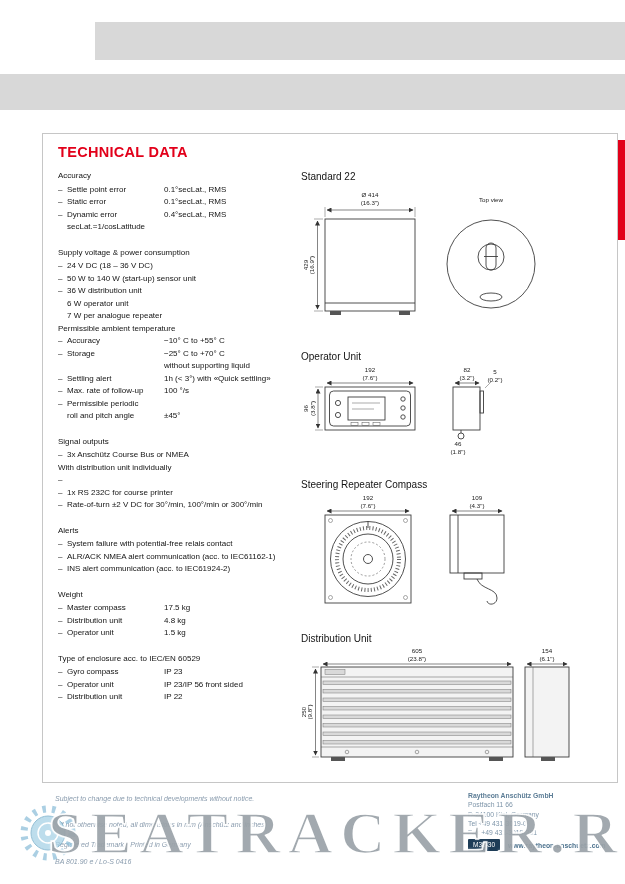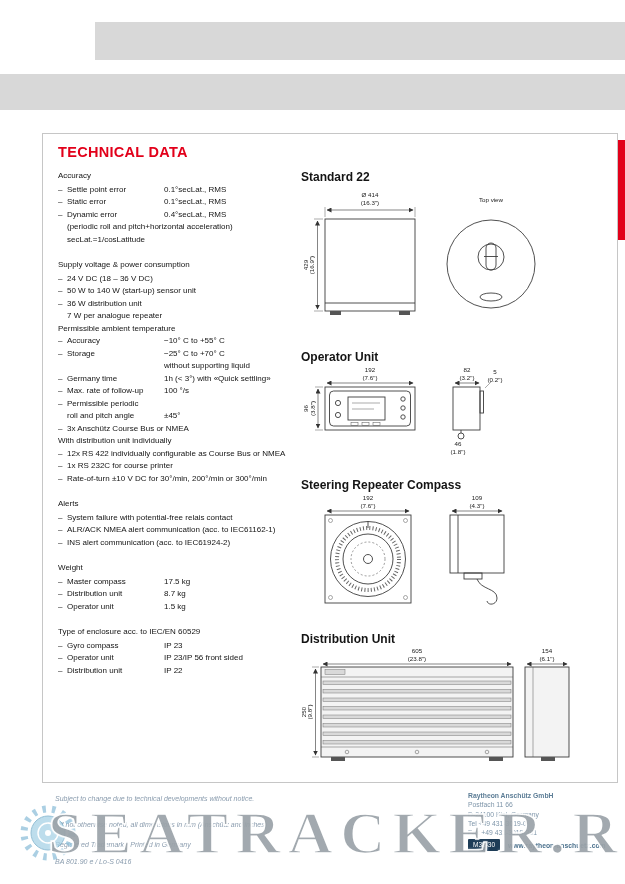--- a/index.html
+++ b/index.html
@@ -12,21 +12,21 @@
   
   .specs{position:absolute;left:15px;top:36px;width:244px;font-size:8px;line-height:12.5px;color:#141414}
   .sec-heading{font-weight:normal;margin:13px 0 1px 0}
   .specs .sec-heading:first-child{margin-top:0}
   .spec-row{display:flex;white-space:nowrap}
   .spec-row .b{flex:0 0 9px}
   .spec-row .l{flex:0 0 97px;overflow:visible}
   .spec-row.flush .l{flex-basis:106px}
   
   .dwg{position:absolute;left:258px;width:276px}
-  .dwg h3{font-size:12px;font-weight:bold;line-height:10px;margin-bottom:2px;color:#141414}
+  .dwg h3{font-size:10px;font-weight:normal;line-height:10px;margin-bottom:2px;color:#141414}
   #dwg-std{top:38px} #dwg-op{top:218px} #dwg-steer{top:346px} #dwg-dist{top:500px}
   .dwg svg{display:block}
   .dwg svg rect,.dwg svg circle,.dwg svg ellipse,.dwg svg line,.dwg svg path{stroke:#3c3c3c;stroke-width:.9;fill:none}
   .dwg svg .thin{stroke-width:.5;stroke:#555}
   .dwg svg .dim{stroke:#333;stroke-width:.6}
   .dwg svg .fill-w{fill:#fff}
   .dwg svg .fill-light{fill:#f3f3f3}
   .dwg svg .fill-mid{fill:#d9d9d9;stroke:#777;stroke-width:.5}
   .dwg svg .fill-dark{fill:#555;stroke:none}
   .dwg svg .tick{stroke-dasharray:1 2.2;stroke-width:4;stroke:#666}
@@ -76,42 +76,42 @@
         <span class="l">Static error</span>
         <span class="v">0.1°secLat., RMS</span>
       </div>
       <div class="spec-row">
         <span class="b">–</span>
         <span class="l">Dynamic error</span>
         <span class="v">0.4°secLat., RMS</span>
       </div>
       <div class="spec-row">
         <span class="b"></span>
-        <span class="l">(periodic roll and pitch+horizontal acceleration)</span>
-        <span class="v"></span>
-      </div>
-      <div class="spec-row">
-        <span class="b"></span>
         <span class="l">secLat.=1/cosLatitude</span>
         <span class="v"></span>
       </div>
       <div class="sec-heading">Supply voltage &amp; power consumption</div>
       <div class="spec-row">
         <span class="b">–</span>
         <span class="l">24 V DC (18 – 36 V DC)</span>
         <span class="v"></span>
       </div>
       <div class="spec-row">
         <span class="b">–</span>
         <span class="l">50 W to 140 W (start-up) sensor unit</span>
         <span class="v"></span>
       </div>
       <div class="spec-row">
         <span class="b">–</span>
         <span class="l">36 W distribution unit</span>
+        <span class="v"></span>
+      </div>
+      <div class="spec-row">
+        <span class="b"></span>
+        <span class="l">6 W operator unit</span>
         <span class="v"></span>
       </div>
       <div class="spec-row">
         <span class="b"></span>
         <span class="l">7 W per analogue repeater</span>
         <span class="v"></span>
       </div>
       <div class="spec-row flush">
         <span class="l">Permissible ambient temperature</span>
         <span class="v"></span>
@@ -126,60 +126,60 @@
         <span class="l">Storage</span>
         <span class="v">−25° C to +70° C</span>
       </div>
       <div class="spec-row">
         <span class="b"></span>
         <span class="l"></span>
         <span class="v">without supporting liquid</span>
       </div>
       <div class="spec-row">
         <span class="b">–</span>
-        <span class="l">Germany time</span>
+        <span class="l">Settling alert</span>
         <span class="v">1h (&lt; 3°) with «Quick settling»</span>
       </div>
       <div class="spec-row">
         <span class="b">–</span>
         <span class="l">Max. rate of follow-up</span>
         <span class="v">100 °/s</span>
       </div>
       <div class="spec-row">
         <span class="b">–</span>
         <span class="l">Permissible periodic</span>
         <span class="v"></span>
       </div>
       <div class="spec-row">
         <span class="b"></span>
         <span class="l">roll and pitch angle</span>
         <span class="v">±45°</span>
       </div>
+      <div class="sec-heading">Signal outputs</div>
       <div class="spec-row">
         <span class="b">–</span>
         <span class="l">3x Anschütz Course Bus or NMEA</span>
         <span class="v"></span>
       </div>
       <div class="spec-row flush">
         <span class="l">With distribution unit individually</span>
         <span class="v"></span>
       </div>
       <div class="spec-row">
         <span class="b">–</span>
-        <span class="l">12x RS 422 individually configurable as Course Bus or NMEA</span>
         <span class="v"></span>
       </div>
       <div class="spec-row">
         <span class="b">–</span>
         <span class="l">1x RS 232C for course printer</span>
         <span class="v"></span>
       </div>
       <div class="spec-row">
         <span class="b">–</span>
-        <span class="l">Rate-of-turn ±10 V DC for 30°/min, 200°/min or 300°/min</span>
+        <span class="l">Rate-of-turn ±2 V DC for 30°/min, 100°/min or 300°/min</span>
         <span class="v"></span>
       </div>
       <div class="sec-heading">Alerts</div>
       <div class="spec-row">
         <span class="b">–</span>
         <span class="l">System failure with potential-free relais contact</span>
         <span class="v"></span>
       </div>
       <div class="spec-row">
         <span class="b">–</span>
@@ -193,21 +193,21 @@
       </div>
       <div class="sec-heading">Weight</div>
       <div class="spec-row">
         <span class="b">–</span>
         <span class="l">Master compass</span>
         <span class="v">17.5 kg</span>
       </div>
       <div class="spec-row">
         <span class="b">–</span>
         <span class="l">Distribution unit</span>
-        <span class="v">8.7 kg</span>
+        <span class="v">4.8 kg</span>
       </div>
       <div class="spec-row">
         <span class="b">–</span>
         <span class="l">Operator unit</span>
         <span class="v">1.5 kg</span>
       </div>
       <div class="sec-heading">Type of enclosure acc. to IEC/EN 60529</div>
       <div class="spec-row">
         <span class="b">–</span>
         <span class="l">Gyro compass</span>

